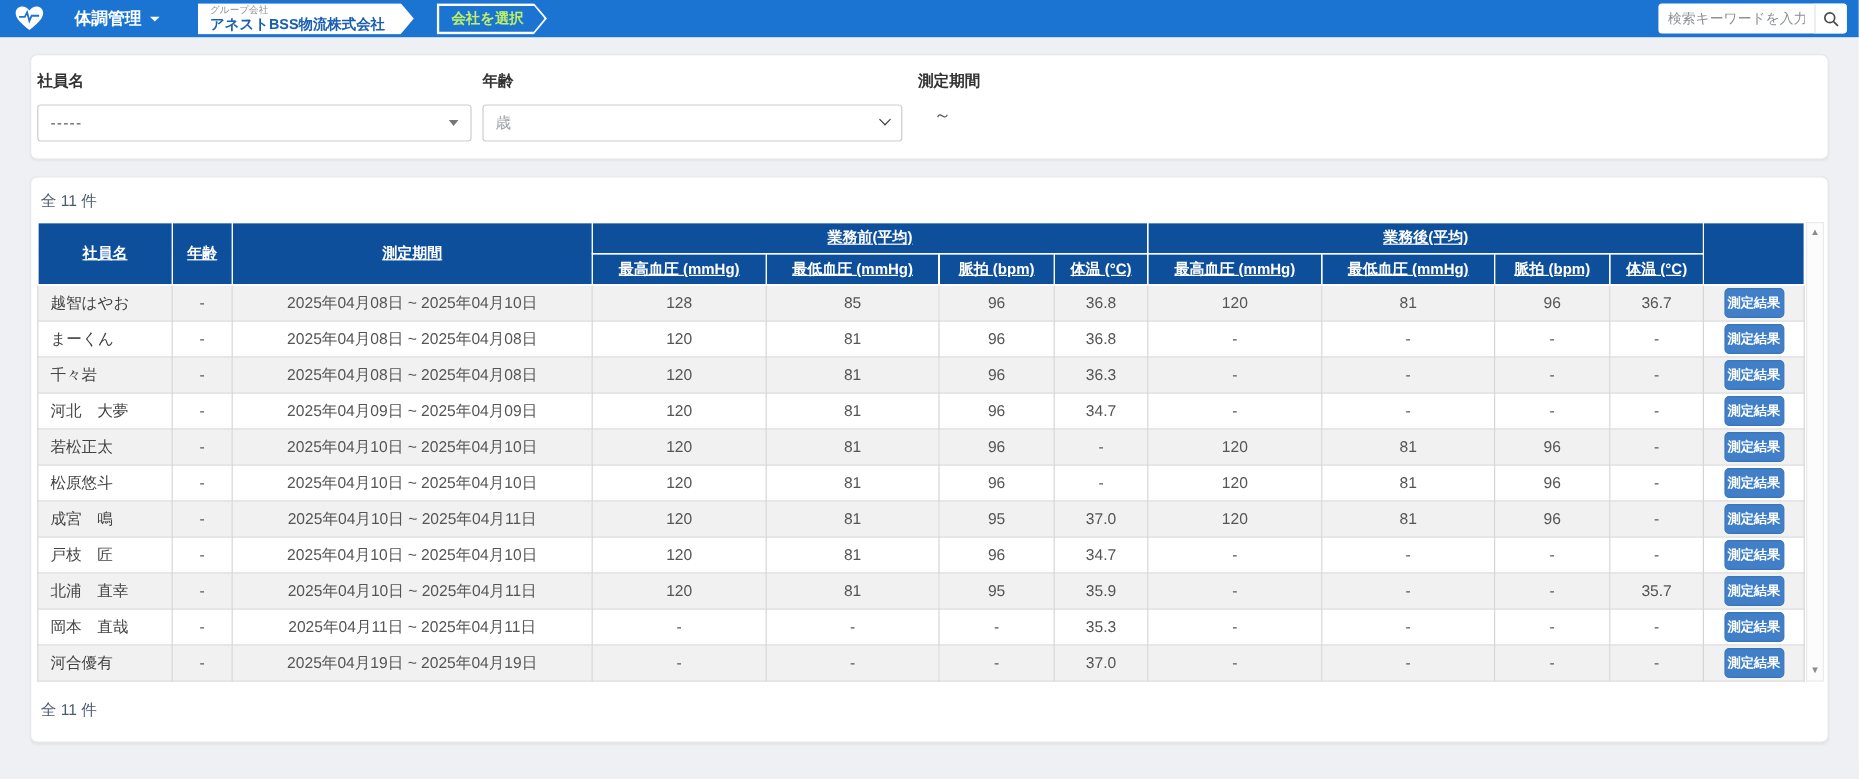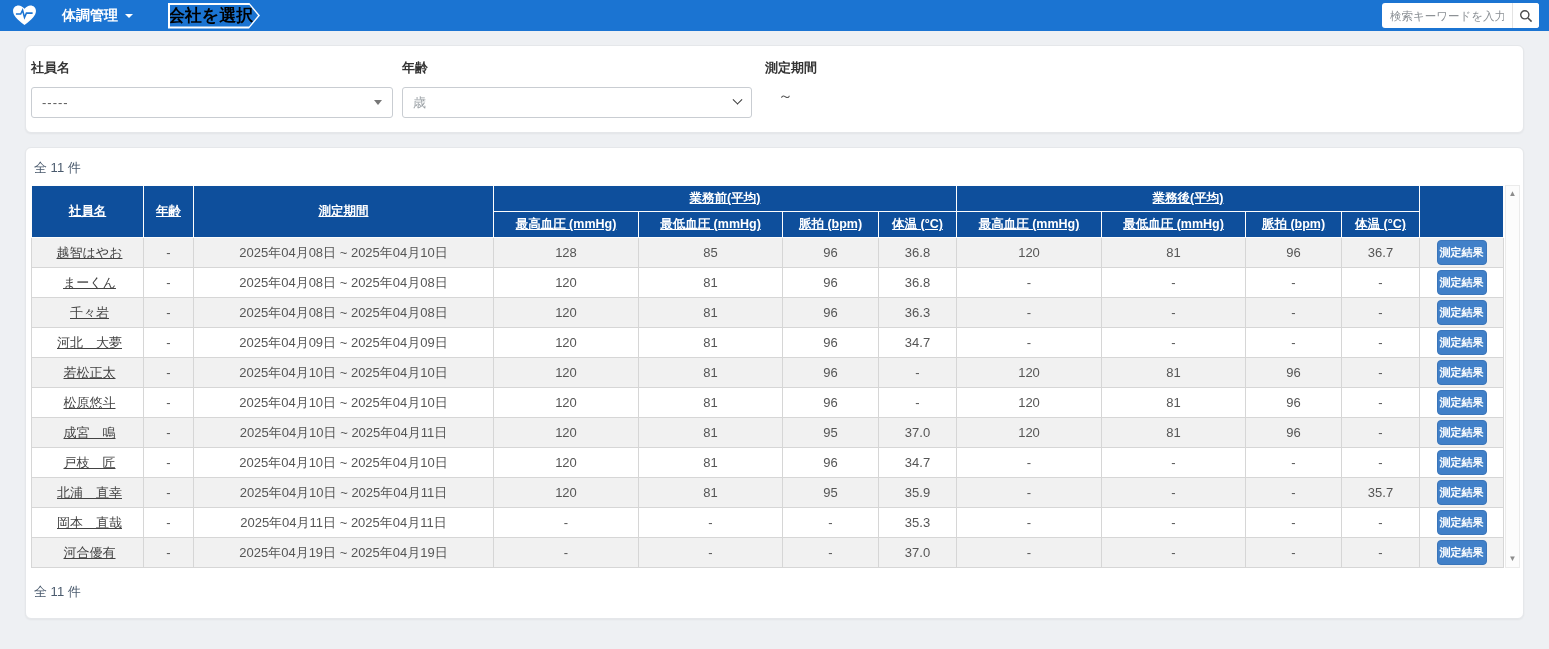--- a/index.html
+++ b/index.html
@@ -44,21 +44,21 @@
   .crumb-outline {
     position: relative; height: 26px; width: 92px; margin-left: 3px;
     background: #fff; cursor: pointer;
     clip-path: polygon(0 0, calc(100% - 11px) 0, 100% 50%, calc(100% - 11px) 100%, 0 100%);
   }
   .crumb-outline-inner {
     position: absolute; inset: 2px;
     background: #1b74d2;
     clip-path: polygon(0 0, calc(100% - 9px) 0, 100% 50%, calc(100% - 9px) 100%, 0 100%);
     display: flex; align-items: center; justify-content: center;
-    color: #000000; font-size: 17px; font-weight: bold; padding-right: 7px; white-space: nowrap;
+    color: #bef264; font-size: 12px; font-weight: bold; padding-right: 7px; white-space: nowrap;
   }
   .nav-spacer { flex: 1; }
   .search-box {
     width: 157px; height: 25px; background: #fff; border-radius: 3px;
     display: flex; align-items: center; overflow: hidden; margin-right: 2px;
   }
   .search-input {
     flex: 1; min-width: 0; border: none; outline: none;
     font-size: 11.5px; padding: 0 8px; color: #333;
     font-family: inherit; background: transparent;
@@ -117,21 +117,21 @@
     border: 1px solid #fdfdfd; padding: 3px 2px; text-align: center; height: 26px;
     white-space: nowrap; overflow: hidden; text-decoration: underline;
   }
   tbody td {
     border: 1px solid #d6d6d6; height: 30px; padding: 2px 6px;
     font-size: 13px; color: #555; text-align: center;
     white-space: nowrap; overflow: hidden;
   }
   tbody tr:nth-child(odd) { background: #f1f1f1; }
   tbody tr:nth-child(even) { background: #fff; }
-  td.c-name { text-align: center; padding-left: 10px; color: #434343; text-decoration: underline; }
+  td.c-name { text-align: left; padding-left: 10px; color: #434343; }
   .result-btn {
     background: #4180c8; color: #fff; border: 1px solid #3a75ba; border-radius: 4px;
     font-size: 11px; font-weight: bold; padding: 4px 2px; cursor: pointer;
     font-family: inherit; white-space: nowrap;
   }
   .vscroll {
     width: 15px; flex: 0 0 15px; background: #fcfcfc; border: 1px solid #ebebeb;
     display: flex; flex-direction: column; justify-content: space-between;
     align-items: center; padding: 4px 0; margin-left: 1px;
   }
@@ -145,20 +145,24 @@
     <svg width="25" height="21" viewBox="0 0 26 22">
       <path d="M13 21 C5 15 1 10.5 1 6.2 C1 2.8 3.6 0.5 6.8 0.5 C9 0.5 11.3 1.8 13 4 C14.7 1.8 17 0.5 19.2 0.5 C22.4 0.5 25 2.8 25 6.2 C25 10.5 21 15 13 21 Z" fill="#ffffff"></path>
       <polyline points="4,9.5 9,9.5 11,5.5 13,13 15,8.5 21.5,8.5" fill="none" stroke="#1b74d2" stroke-width="1.6"></polyline>
     </svg>
   </span>
   <div class="app-title">
     <span>体調管理</span>
     <span class="caret-down-white"></span>
   </div>
 
+  <div class="crumb-white">
+    <span class="crumb-group">グループ会社</span>
+    <span class="crumb-company">アネストBSS物流株式会社</span>
+  </div>
   <div class="crumb-outline">
     <div class="crumb-outline-inner">
       <span>会社を選択</span>
     </div>
   </div>
 
   <div class="nav-spacer"></div>
 
   <div class="search-box">
     <input class="search-input" type="text" placeholder="検索キーワードを入力" style="">

